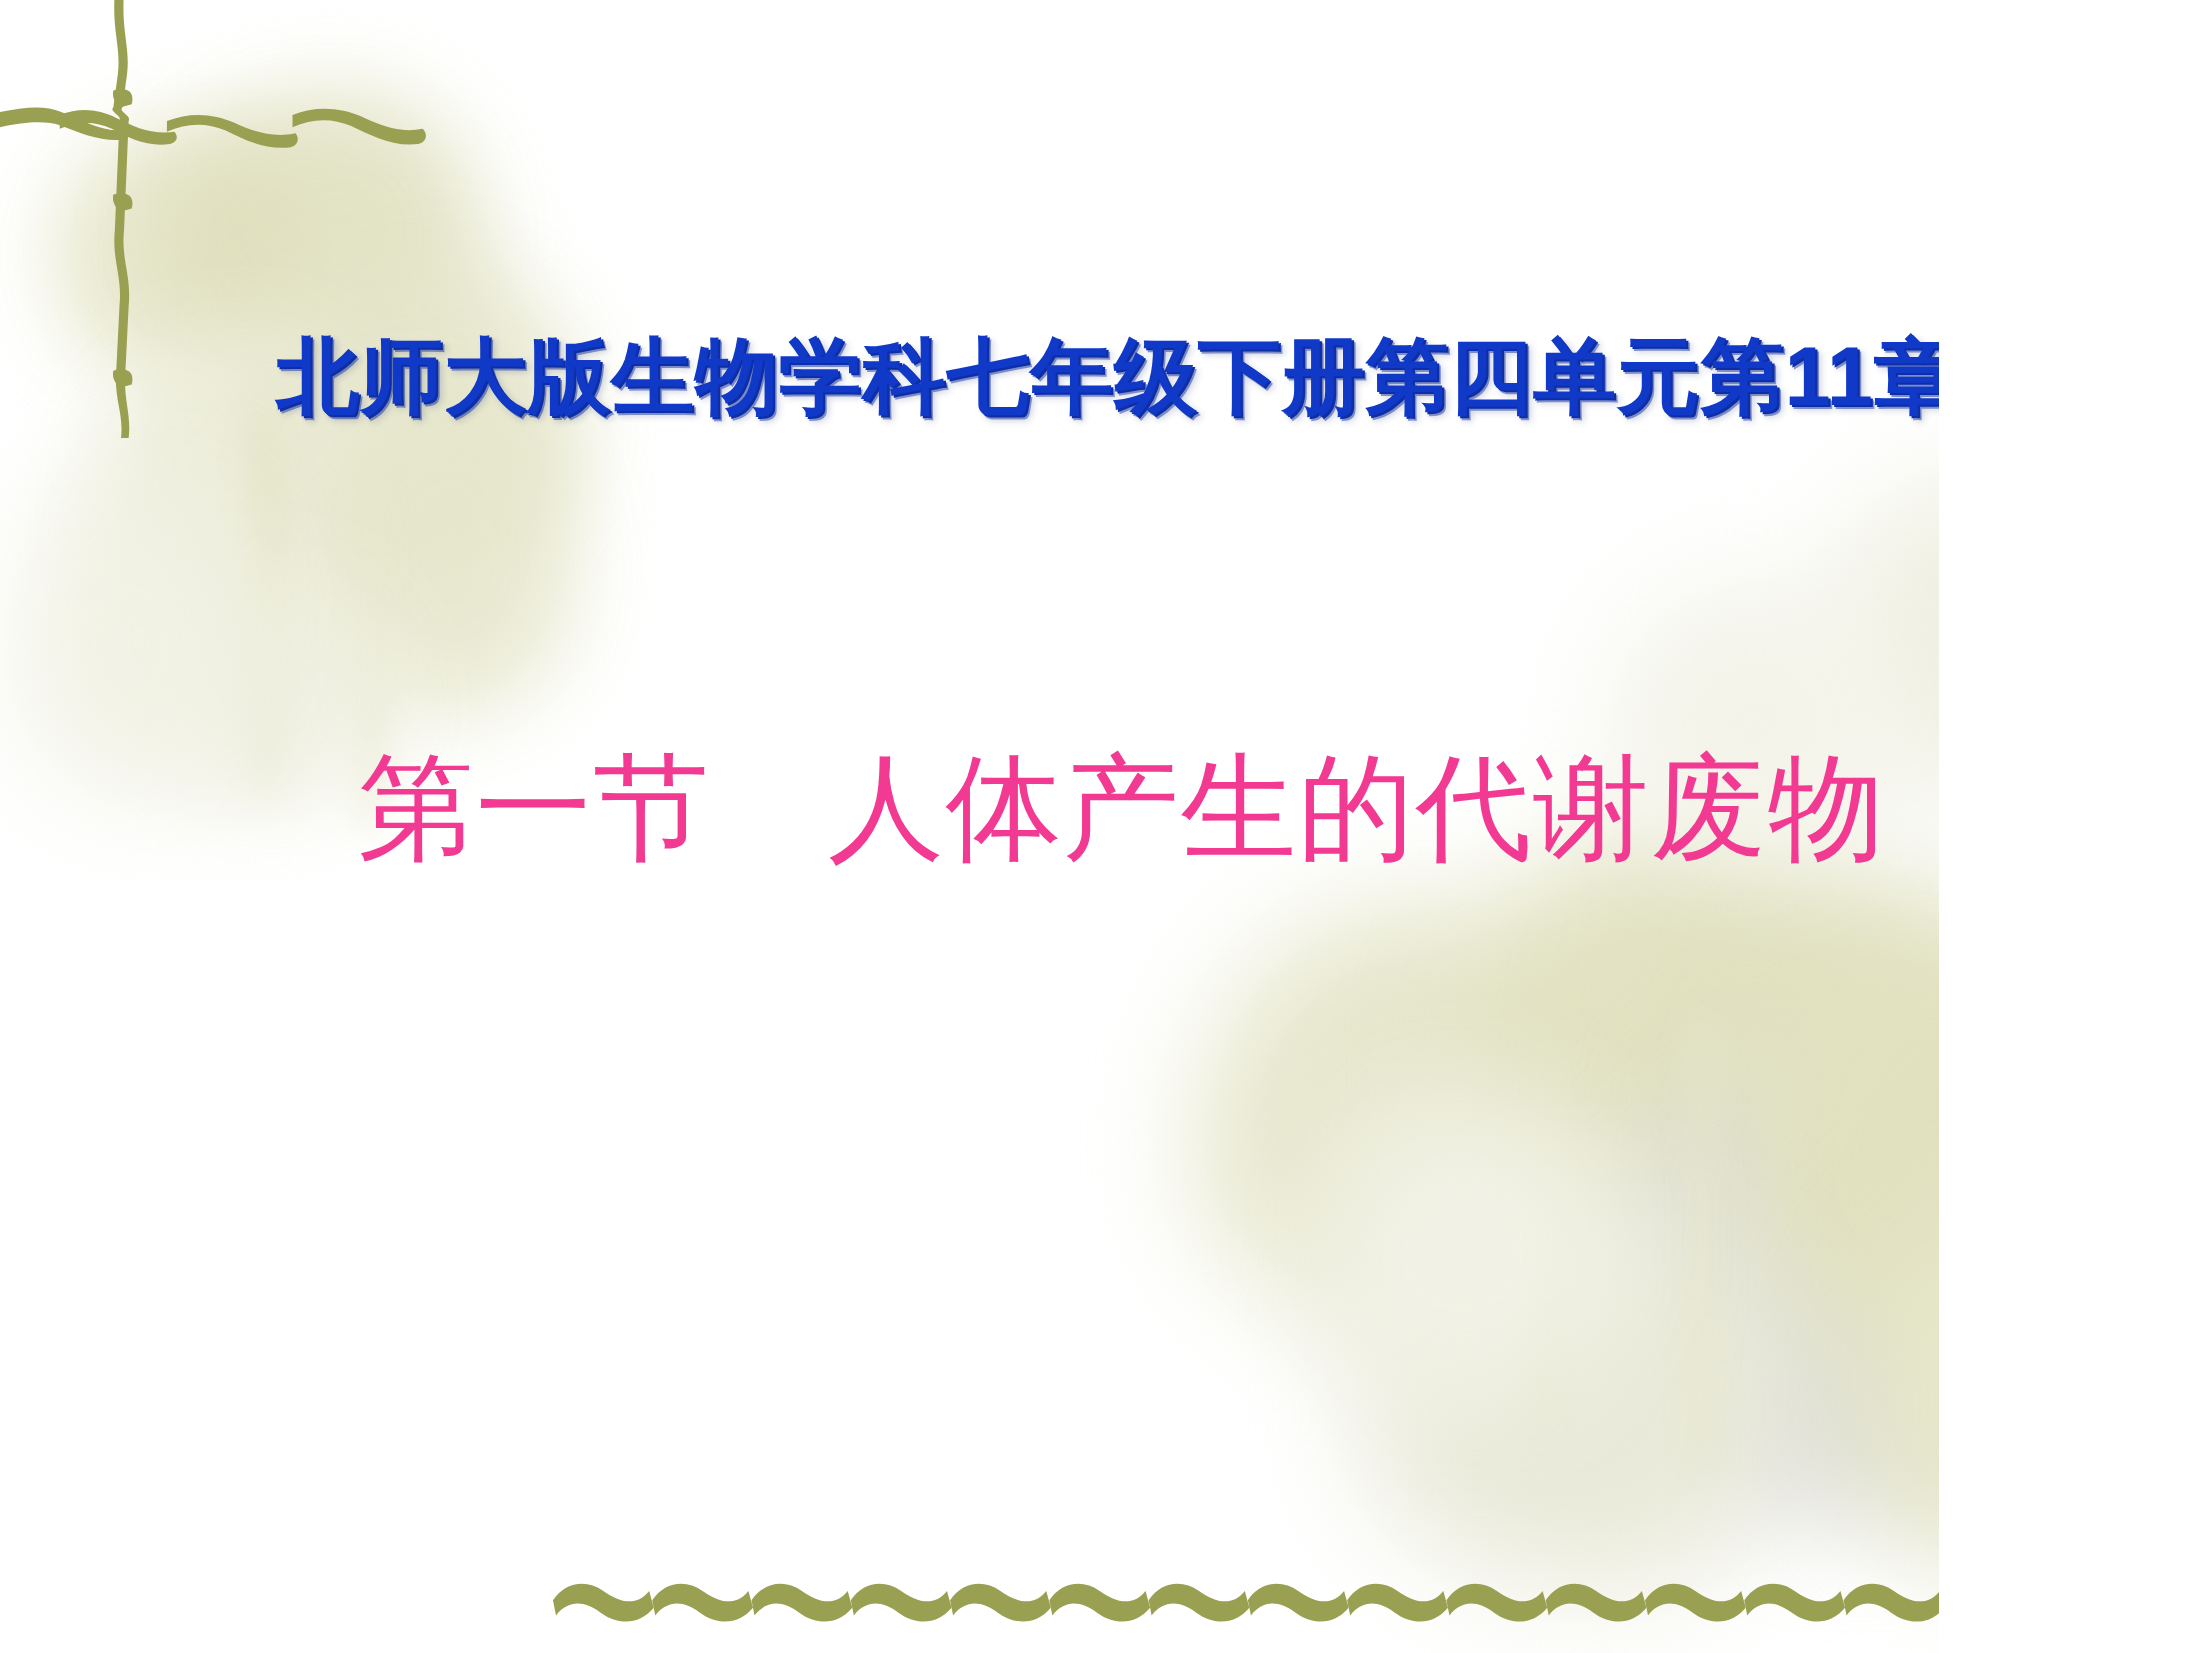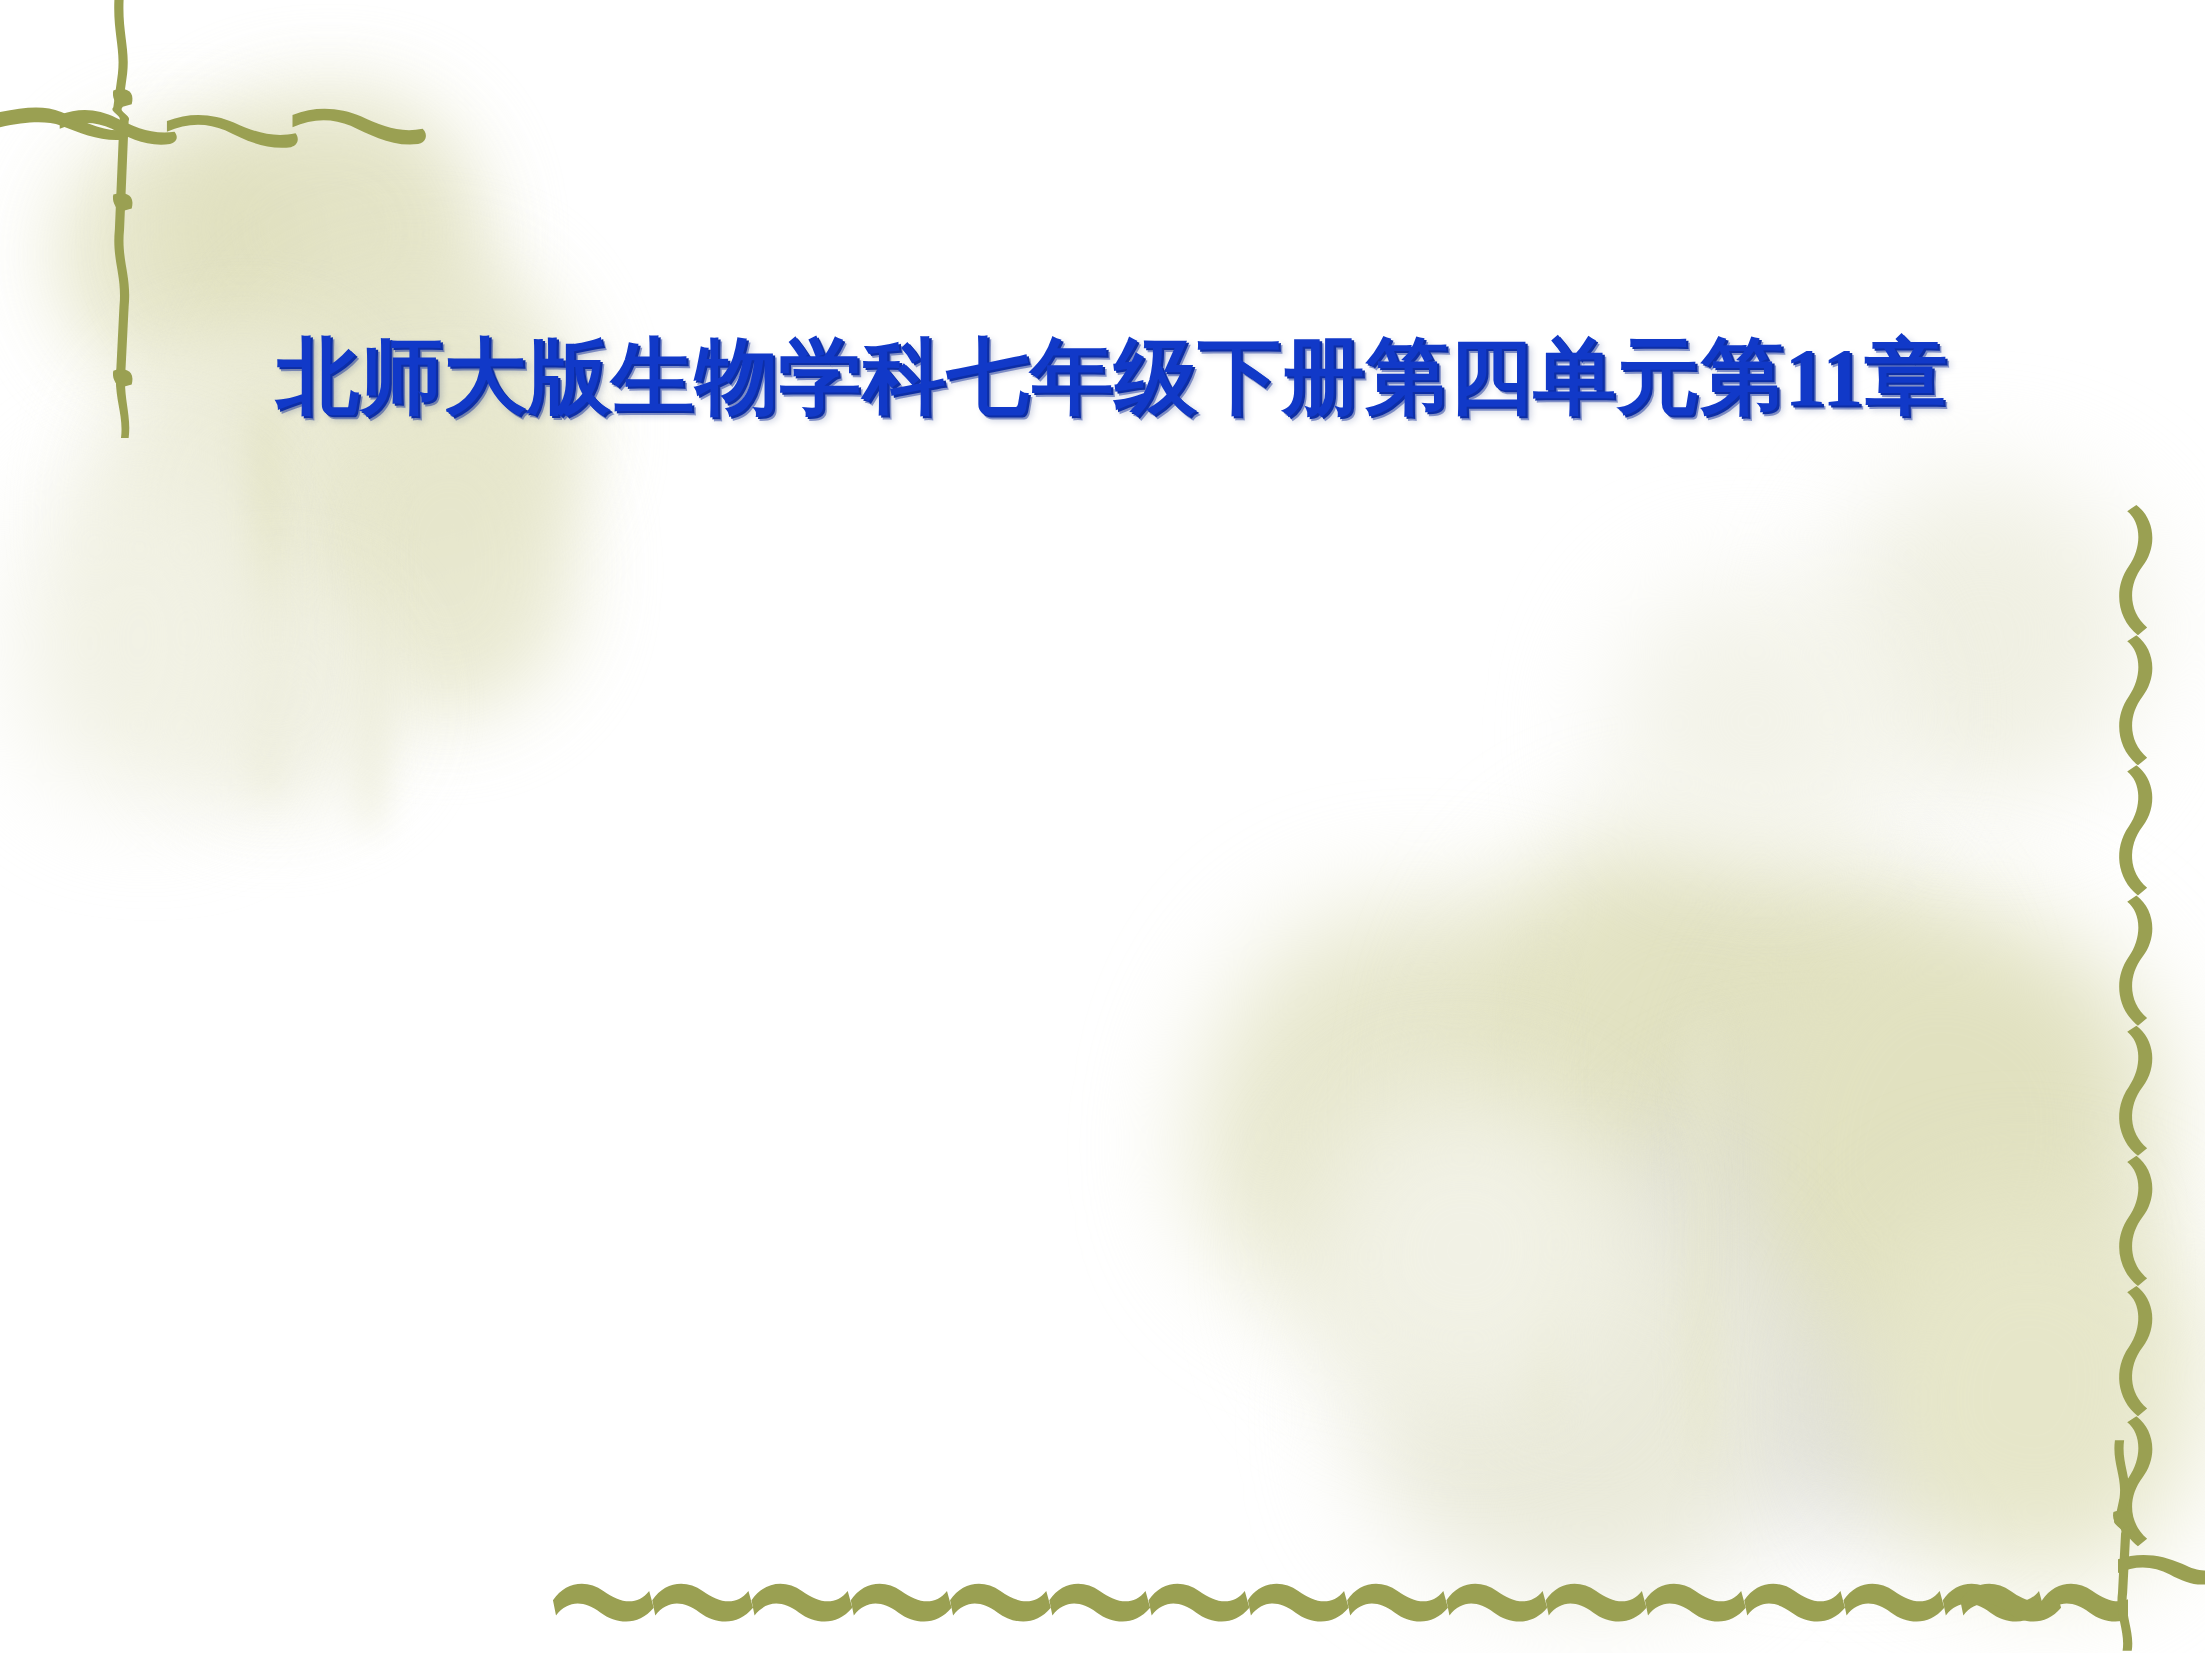--- a/index.html
+++ b/index.html
@@ -6,25 +6,24 @@
     margin: 0;
     padding: 0;
     background: #ffffff;
   }
   body {
     font-family: "Liberation Sans", sans-serif;
   }
 
   #slide {
     position: relative;
-    width: 2205px;
+    width: 1939px;
     height: 1654px;
     overflow: hidden;
     background: #ffffff;
-    font-family: Liberation Serif, serif;
   }
 
   
   #bg-watermark {
     position: absolute;
     inset: 0;
     overflow: hidden;
     pointer-events: none;
   }
   .blob {
@@ -202,15 +201,16 @@
 
   <svg class="deco" style="left:1960px; top:1562px;" width="138" height="84" viewBox="0 0 180 110">
     <g fill="#9aa052">
       <path d="M0 50 C16 26, 44 22, 66 38 C88 54, 110 58, 126 38 L132 60
                C112 84, 84 82, 62 66 C40 50, 20 50, 4 70 Z"></path>
     </g>
   </svg>
 
   <div id="title-text">北师大版生物学科七年级下册第四单元第11章</div>
 
+  <div id="subtitle-text">第一节　人体产生的代谢废物</div>
 
 </div>
 
 
 </body></html>

